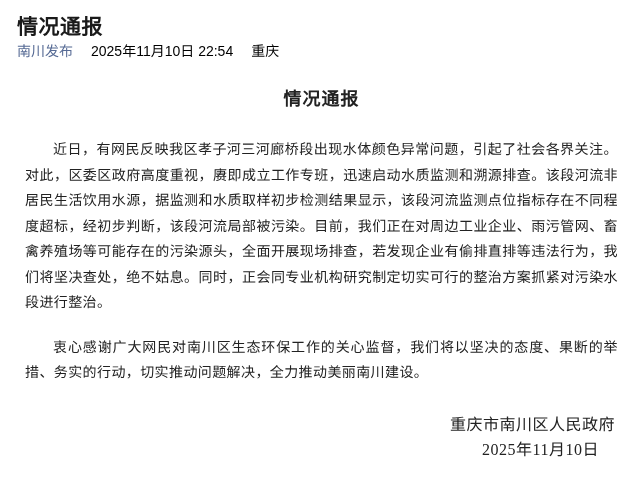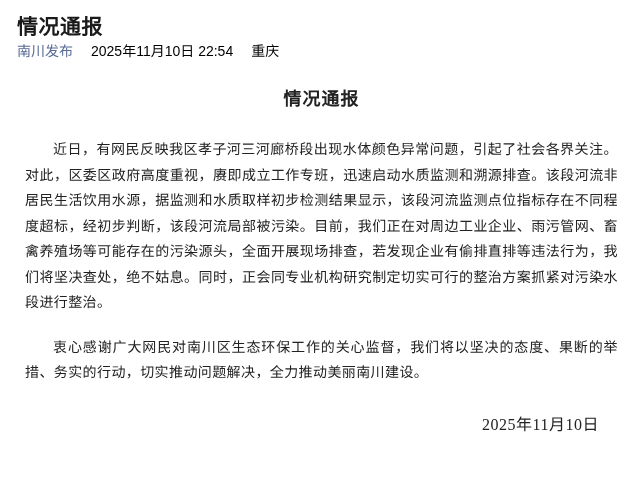--- a/index.html
+++ b/index.html
@@ -92,15 +92,16 @@
   </div>
 </header>
 
 <section class="notice-doc">
   <h2 class="doc-title">情况通报</h2>
   <div class="doc-body">
     <p>近日，有网民反映我区孝子河三河廊桥段出现水体颜色异常问题，引起了社会各界关注。对此，区委区政府高度重视，赓即成立工作专班，迅速启动水质监测和溯源排查。该段河流非居民生活饮用水源，据监测和水质取样初步检测结果显示，该段河流监测点位指标存在不同程度超标，经初步判断，该段河流局部被污染。目前，我们正在对周边工业企业、雨污管网、畜禽养殖场等可能存在的污染源头，全面开展现场排查，若发现企业有偷排直排等违法行为，我们将坚决查处，绝不姑息。同时，正会同专业机构研究制定切实可行的整治方案抓紧对污染水段进行整治。</p>
     <p>衷心感谢广大网民对南川区生态环保工作的关心监督，我们将以坚决的态度、果断的举措、务实的行动，切实推动问题解决，全力推动美丽南川建设。</p>
   </div>
   <div class="signature">
+    <div class="sig-issuer">重庆市南川区人民政府</div>
     <div class="sig-date">2025年11月10日</div>
   </div>
 </section>
 
 </body></html>

